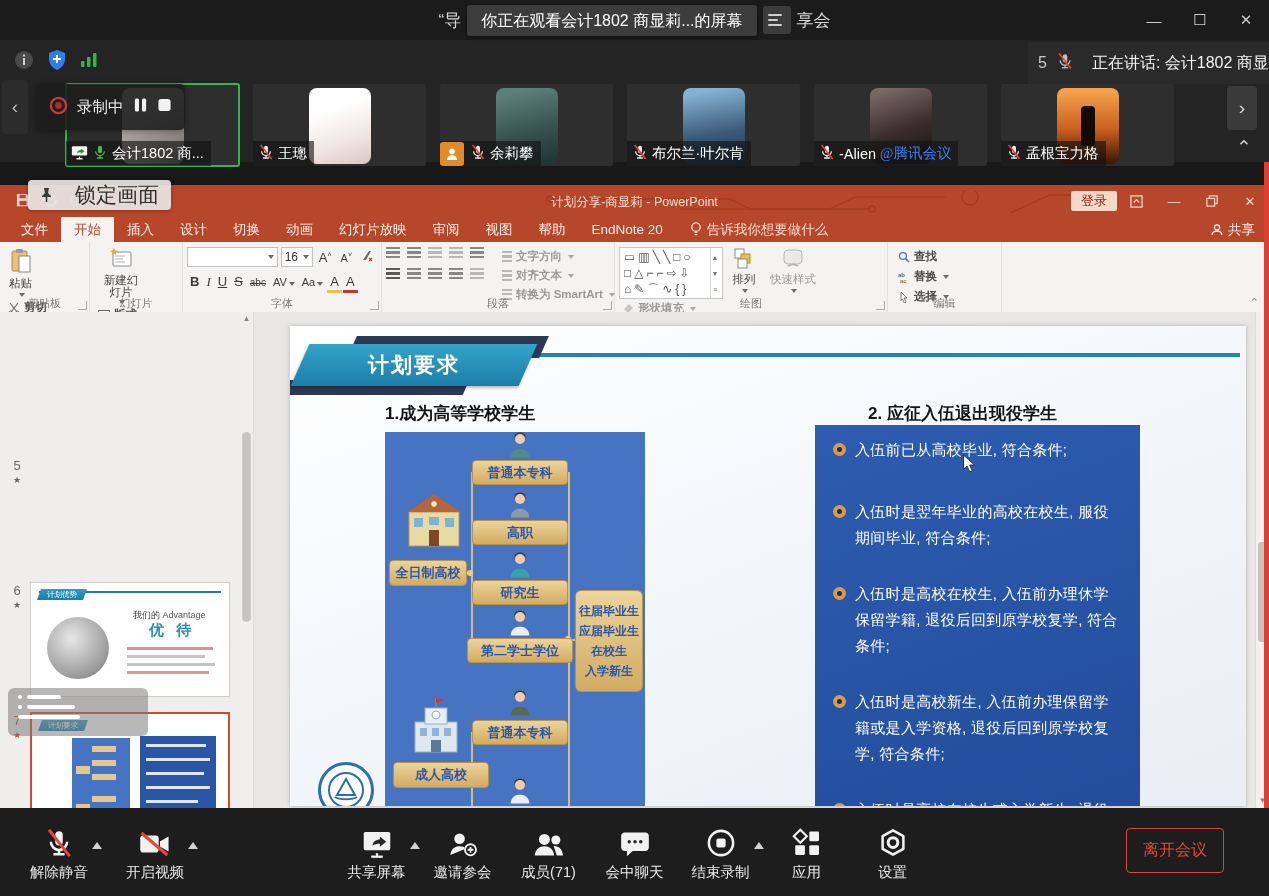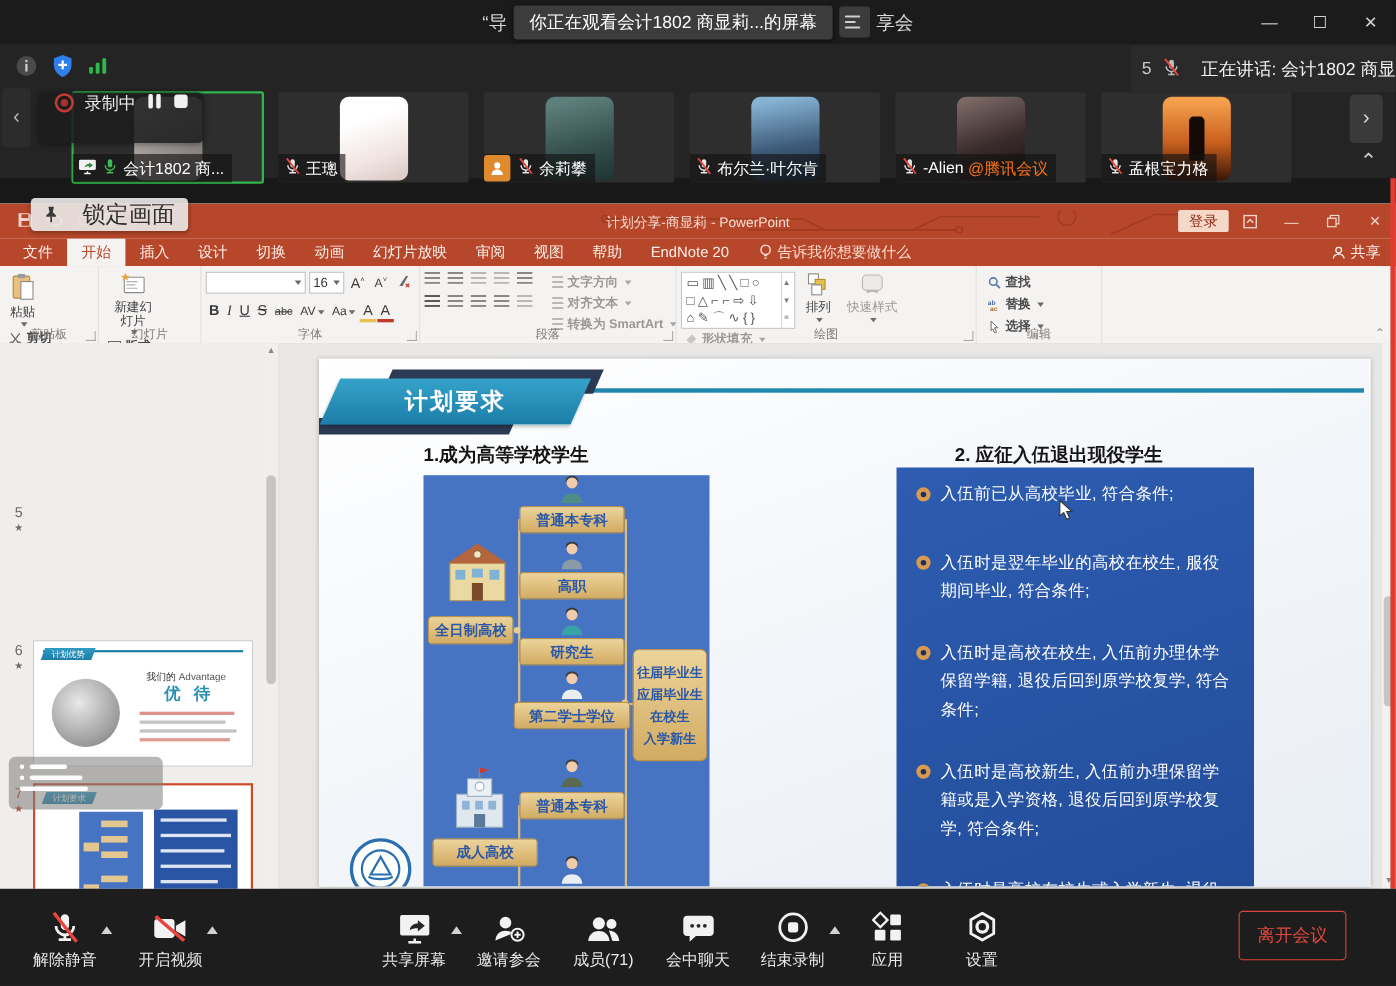--- a/index.html
+++ b/index.html
@@ -21,23 +21,23 @@
   .tile.active{outline:2px solid #2eb84b;outline-offset:-1px;}
   .avatar{position:absolute;left:50%;top:4px;transform:translateX(-50%);width:62px;height:76px;border-radius:8px;}
   .av0{background:linear-gradient(150deg,#c9c2be 15%,#9d9694 55%,#6f6a68);}
   .av1{background:linear-gradient(160deg,#ffffff 30%,#f0e4e0 70%,#d8c8c4);}
   .av2{background:linear-gradient(165deg,#5d7f7c 10%,#35504e 60%,#1e3432);}
   .av3{background:linear-gradient(170deg,#86b2d4 8%,#3c5a78 60%,#1d3349);}
   .av4{background:linear-gradient(160deg,#7c6a66 5%,#3a2c2c 55%,#161010);}
   .av5{background:linear-gradient(180deg,#f5a04c 5%,#c85f1e 55%,#3a1506);}
   .av5::after{content:"";position:absolute;left:24px;top:18px;width:14px;height:40px;background:#140a04;border-radius:4px 4px 2px 2px;}
   .tile-label{position:absolute;left:0;bottom:0;display:flex;align-items:center;gap:4px;background:rgba(18,18,18,.62);padding:3px 7px 3px 5px;color:#fff;font-size:14.5px;max-width:100%;box-sizing:border-box;white-space:nowrap;}
-  .tile-label .suffix{color:#f97316;}
+  .tile-label .suffix{color:#3b82f6;font-family:Liberation Serif, serif;}
   .pbadge{width:24px;height:24px;background:#e08a2e;border-radius:3px;display:flex;align-items:center;justify-content:center;margin:-3px 2px -3px -5px;}
-  .recpill{position:absolute;left:36px;top:44px;height:46px;background:rgba(28,28,28,.88);border-radius:5px;display:flex;gap:9px;padding:0 13px;z-index:36;box-shadow:0 1px 6px rgba(0,0,0,.4);}
+  .recpill{position:absolute;left:36px;top:44px;height:46px;background:rgba(28,28,28,.88);border-radius:5px;display:flex;align-items:center;gap:9px;padding:0 13px;z-index:36;box-shadow:0 1px 6px rgba(0,0,0,.4);}
   .recpill .rectext{color:#ececec;font-size:15.5px;}
   .navL{position:absolute;left:2px;top:40px;width:26px;height:54px;background:rgba(46,46,46,.9);border-radius:4px;color:#b9b9b9;font-size:19px;display:flex;align-items:center;justify-content:center;z-index:37;}
   .navR{position:absolute;right:12px;top:46px;width:30px;height:44px;background:#3a3a3a;border-radius:4px;color:#dadada;font-size:19px;display:flex;align-items:center;justify-content:center;z-index:37;}
   .collapseV{position:absolute;right:17px;top:96px;color:#c9c9c9;font-size:19px;z-index:37;}
   .speakbar{position:absolute;right:0;top:2px;width:241px;height:42px;background:#2a2a2a;display:flex;align-items:center;gap:9px;padding-left:10px;box-sizing:border-box;z-index:38;overflow:hidden;}
   .speakbar .cnt{color:#c9c9c9;font-size:16px;}
   .speakbar .div{width:1px;height:24px;background:#555;}
   .speakbar .stext{color:#f2f2f2;font-size:16px;white-space:nowrap;}
   
   .pptwin{position:absolute;left:0;top:185px;width:1269px;height:623px;background:#f5f3f2;z-index:20;overflow:hidden;}

